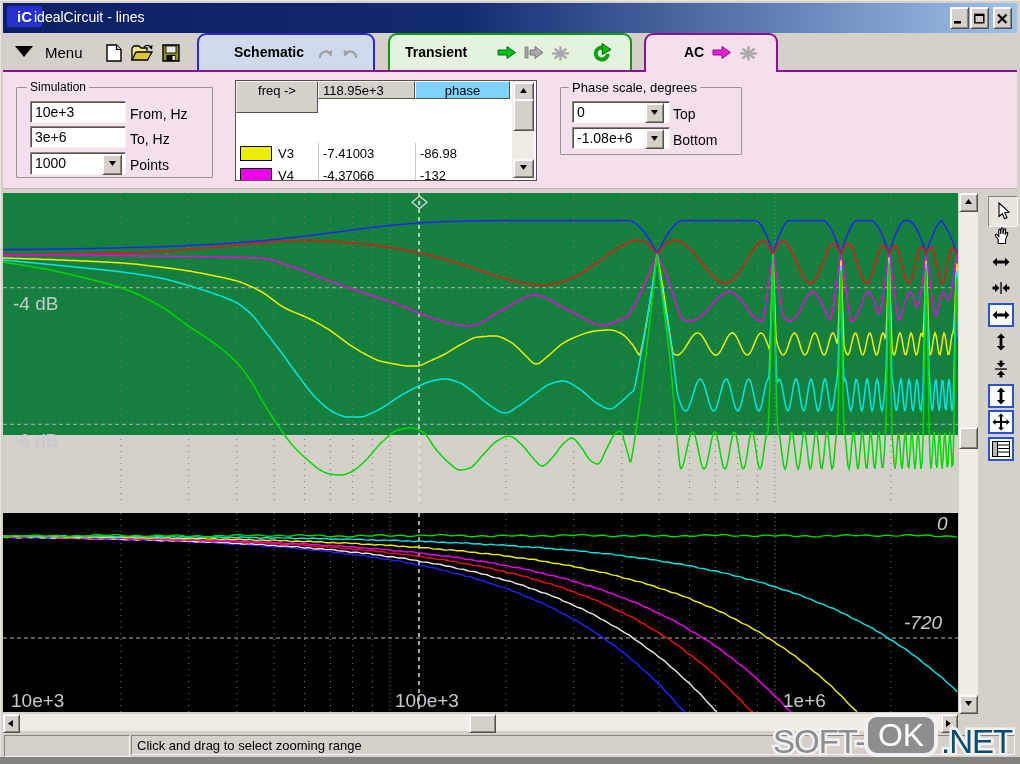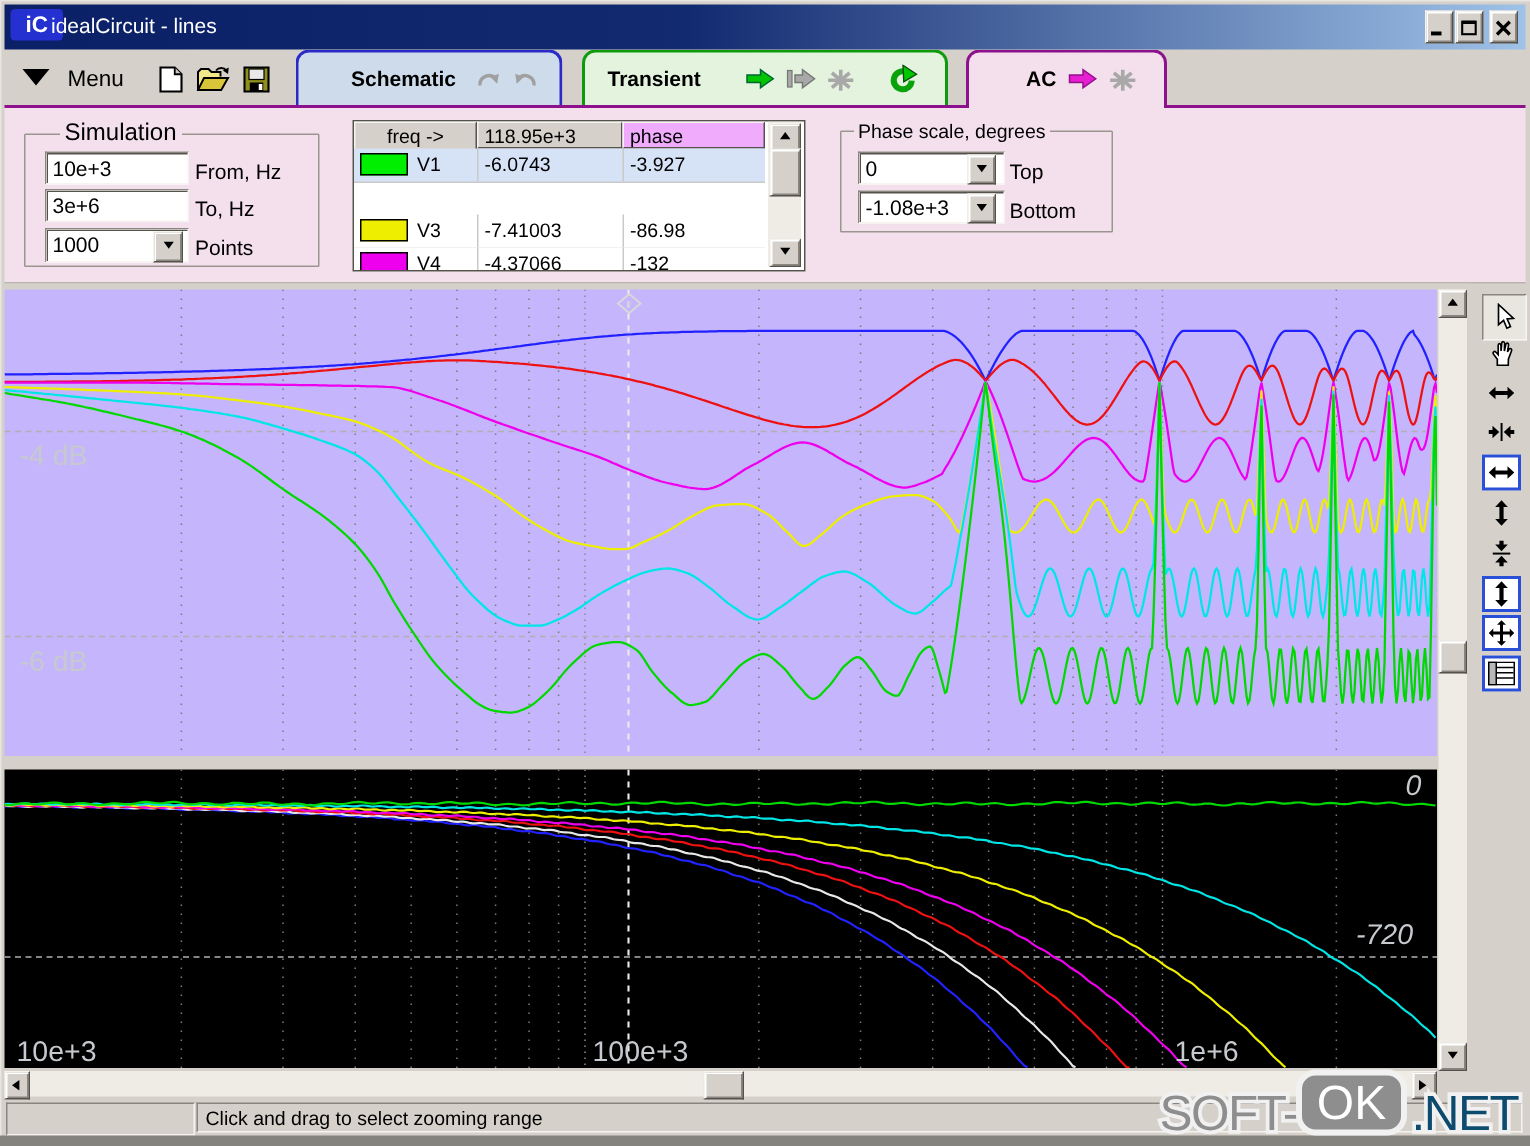--- a/index.html
+++ b/index.html
@@ -88,43 +88,37 @@
       <line x1="9.5" y1="8.5" x2="9.5" y2="15.5" stroke="#a8a8a8" stroke-width="2.4"></line>
       <line x1="9.5" y1="8.5" x2="3.6" y2="13.4" stroke="#a8a8a8" stroke-width="2.4"></line>
       <line x1="9.5" y1="8.5" x2="1.1" y2="8.5" stroke="#a8a8a8" stroke-width="2.4"></line>
       <line x1="9.5" y1="8.5" x2="3.6" y2="3.6" stroke="#a8a8a8" stroke-width="2.4"></line>
       <line x1="9.5" y1="8.5" x2="9.5" y2="1.5" stroke="#a8a8a8" stroke-width="2.4"></line>
       <line x1="9.5" y1="8.5" x2="15.4" y2="3.6" stroke="#a8a8a8" stroke-width="2.4"></line>
       <circle cx="9.5" cy="8.5" r="2.2" fill="#a8a8a8"></circle>
     </svg></div>
 <div class="ab" style="left:3px;top:72px;width:1014px;height:116px;background:#f4e0ec"></div>
 <fieldset class="ab" style="left:16px;top:80px;width:195px;height:96px;border:1px solid #9a958f;border-radius:1px">
-    <legend style="margin-left:23px;padding:0 3px;font-size:16px">Simulation</legend>
+    <legend style="margin-left:10px;padding:0 3px;font-size:12px">Simulation</legend>
   </fieldset>
 <div class="ab" style="left:30px;top:101px;width:90px;height:20px;background:#fff;border:1px solid;border-color:#8a867f #f6f4ef #f6f4ef #8a867f;box-shadow:inset 1px 1px 0 #55524c;font-size:14px;padding-left:4px;line-height:20px">10e+3</div>
 <div class="ab" style="left:130px;top:106px;font-size:14px">From, Hz</div>
 <div class="ab" style="left:30px;top:126px;width:90px;height:20px;background:#fff;border:1px solid;border-color:#8a867f #f6f4ef #f6f4ef #8a867f;box-shadow:inset 1px 1px 0 #55524c;font-size:14px;padding-left:4px;line-height:20px">3e+6</div>
 <div class="ab" style="left:130px;top:131px;font-size:14px">To, Hz</div>
 <div class="ab" style="left:30px;top:152px;width:90px;height:21px;background:#fff;border:1px solid;border-color:#8a867f #f6f4ef #f6f4ef #8a867f;box-shadow:inset 1px 1px 0 #55524c;font-size:14px;padding-left:4px;line-height:21px">1000</div>
 <div class="ab" style="left:102px;top:154px;width:18px;height:19px;background:#d5d1ca;border:1px solid;border-color:#f6f4ef #55524c #55524c #f6f4ef;box-shadow:inset 1px 1px 0 #fff, inset -1px -1px 0 #8a867f;display:flex;align-items:center;justify-content:center">
     <svg width="7" height="7" viewBox="0 0 7 7">
       <polygon points="0,0 7,0 3.5,4.8999999999999995" fill="#000"></polygon>
     </svg>
   </div>
 <div class="ab" style="left:130px;top:157px;font-size:14px">Points</div>
 <div style="position:absolute;left:235px;top:80px;width:300px;height:99px;background:#fff;border:1px solid #55524c;overflow:hidden">
     <div style="position:absolute;left:0;top:0;width:82px;display:inline-block;box-sizing:border-box;height:32px;background:#d5d1ca;border:1px solid;border-color:#f6f4ef #55524c #55524c #f6f4ef;font-size:13px;color:#000;padding:1px 4px 0 4px;vertical-align:top;text-align:center">freq -&gt;</div>
     <div style="position:absolute;left:82px;top:0;width:97px;display:inline-block;box-sizing:border-box;height:18px;background:#d5d1ca;border:1px solid;border-color:#f6f4ef #55524c #55524c #f6f4ef;font-size:13px;color:#000;padding:1px 4px 0 4px;vertical-align:top;">118.95e+3</div>
-    <div style="position:absolute;left:179px;top:0;width:95px;display:inline-block;box-sizing:border-box;height:18px;background:#f0abfc;border:1px solid;border-color:#f6f4ef #55524c #55524c #f6f4ef;font-size:13px;color:#000;padding:1px 4px 0 4px;vertical-align:top;">phase</div>
-    <div style="position:absolute;left:0;top:18px;width:274px;height:22px;background:#d6e2f6;border-bottom:1px solid #c9c9c9">
-      <div style="position:absolute;left:4px;top:3px;width:30px;height:13px;background:#00ee00;border:1px solid #000"></div>
-      <div style="position:absolute;left:42px;top:3px;font-size:13px">V1</div>
-      <div style="position:absolute;left:82px;top:0;width:96px;height:22px;border-left:1px solid #c9c9c9;padding:3px 0 0 4px;box-sizing:border-box;font-size:13px">-6.0743</div>
-      <div style="position:absolute;left:179px;top:0;width:95px;height:22px;border-left:1px solid #c9c9c9;padding:3px 0 0 4px;box-sizing:border-box;font-size:13px">-3.927</div>
-    </div>
+    <div style="position:absolute;left:179px;top:0;width:95px;display:inline-block;box-sizing:border-box;height:18px;background:#7dd3fc;border:1px solid;border-color:#f6f4ef #55524c #55524c #f6f4ef;font-size:13px;color:#000;padding:1px 4px 0 4px;vertical-align:top;text-align:center;">phase</div>
     <div style="position:absolute;left:0;top:62px;width:274px;height:22px;background:#fff;border-bottom:1px solid #c9c9c9">
       <div style="position:absolute;left:4px;top:3px;width:30px;height:13px;background:#eeee00;border:1px solid #000"></div>
       <div style="position:absolute;left:42px;top:3px;font-size:13px">V3</div>
       <div style="position:absolute;left:82px;top:0;width:96px;height:22px;border-left:1px solid #c9c9c9;padding:3px 0 0 4px;box-sizing:border-box;font-size:13px">-7.41003</div>
       <div style="position:absolute;left:179px;top:0;width:95px;height:22px;border-left:1px solid #c9c9c9;padding:3px 0 0 4px;box-sizing:border-box;font-size:13px">-86.98</div>
     </div>
     <div style="position:absolute;left:0;top:84px;width:274px;height:22px;background:#fff;border-bottom:1px solid #c9c9c9">
       <div style="position:absolute;left:4px;top:3px;width:30px;height:13px;background:#ee00ee;border:1px solid #000"></div>
       <div style="position:absolute;left:42px;top:3px;font-size:13px">V4</div>
       <div style="position:absolute;left:82px;top:0;width:96px;height:22px;border-left:1px solid #c9c9c9;padding:3px 16px 0 4px;box-sizing:border-box;font-size:13px">-4.37066</div>
@@ -146,30 +140,30 @@
 <fieldset class="ab" style="left:560px;top:80px;width:180px;height:73px;border:1px solid #9a958f;border-radius:1px">
     <legend style="margin-left:8px;padding:0 3px;font-size:13px">Phase scale, degrees</legend>
   </fieldset>
 <div class="ab" style="left:572px;top:101px;width:92px;height:20px;background:#fff;border:1px solid;border-color:#8a867f #f6f4ef #f6f4ef #8a867f;box-shadow:inset 1px 1px 0 #55524c;font-size:14px;padding-left:4px;line-height:20px">0</div>
 <div class="ab" style="left:645px;top:103px;width:17px;height:18px;background:#d5d1ca;border:1px solid;border-color:#f6f4ef #55524c #55524c #f6f4ef;box-shadow:inset 1px 1px 0 #fff, inset -1px -1px 0 #8a867f;display:flex;align-items:center;justify-content:center">
     <svg width="7" height="7" viewBox="0 0 7 7">
       <polygon points="0,0 7,0 3.5,4.8999999999999995" fill="#000"></polygon>
     </svg>
   </div>
 <div class="ab" style="left:673px;top:106px;font-size:14px">Top</div>
-<div class="ab" style="left:572px;top:127px;width:92px;height:20px;background:#fff;border:1px solid;border-color:#8a867f #f6f4ef #f6f4ef #8a867f;box-shadow:inset 1px 1px 0 #55524c;font-size:14px;padding-left:4px;line-height:20px">-1.08e+3</div>
+<div class="ab" style="left:572px;top:127px;width:92px;height:20px;background:#fff;border:1px solid;border-color:#8a867f #f6f4ef #f6f4ef #8a867f;box-shadow:inset 1px 1px 0 #55524c;font-size:14px;padding-left:4px;line-height:20px">-1.08e+6</div>
 <div class="ab" style="left:645px;top:129px;width:17px;height:18px;background:#d5d1ca;border:1px solid;border-color:#f6f4ef #55524c #55524c #f6f4ef;box-shadow:inset 1px 1px 0 #fff, inset -1px -1px 0 #8a867f;display:flex;align-items:center;justify-content:center">
     <svg width="7" height="7" viewBox="0 0 7 7">
       <polygon points="0,0 7,0 3.5,4.8999999999999995" fill="#000"></polygon>
     </svg>
   </div>
 <div class="ab" style="left:673px;top:132px;font-size:14px">Bottom</div>
 <div class="ab" style="left:3px;top:188px;width:1014px;height:1px;background:#b9b5ae"></div>
 <div class="ab" style="left:3px;top:189px;width:977px;height:524px;background:#d5d1ca"></div>
-<div class="ab" style="left:3px;top:193px;width:955px;height:311px;background:#c4b5fd">
+<div class="ab" style="left:3px;top:193px;width:955px;height:242px;background:#15803d">
     <svg width="955" height="311" style="position:absolute;left:0;top:0">
       <line x1="117.9" y1="0" x2="117.9" y2="311" stroke="#7a7a7a" stroke-width="1" stroke-dasharray="1 5"></line>
       <line x1="185.7" y1="0" x2="185.7" y2="311" stroke="#7a7a7a" stroke-width="1" stroke-dasharray="1 5"></line>
       <line x1="233.8" y1="0" x2="233.8" y2="311" stroke="#7a7a7a" stroke-width="1" stroke-dasharray="1 5"></line>
       <line x1="271.1" y1="0" x2="271.1" y2="311" stroke="#7a7a7a" stroke-width="1" stroke-dasharray="1 5"></line>
       <line x1="301.6" y1="0" x2="301.6" y2="311" stroke="#7a7a7a" stroke-width="1" stroke-dasharray="1 5"></line>
       <line x1="327.4" y1="0" x2="327.4" y2="311" stroke="#7a7a7a" stroke-width="1" stroke-dasharray="1 5"></line>
       <line x1="349.7" y1="0" x2="349.7" y2="311" stroke="#7a7a7a" stroke-width="1" stroke-dasharray="1 5"></line>
       <line x1="369.4" y1="0" x2="369.4" y2="311" stroke="#7a7a7a" stroke-width="1" stroke-dasharray="1 5"></line>
       <line x1="502.9" y1="0" x2="502.9" y2="311" stroke="#7a7a7a" stroke-width="1" stroke-dasharray="1 5"></line>

